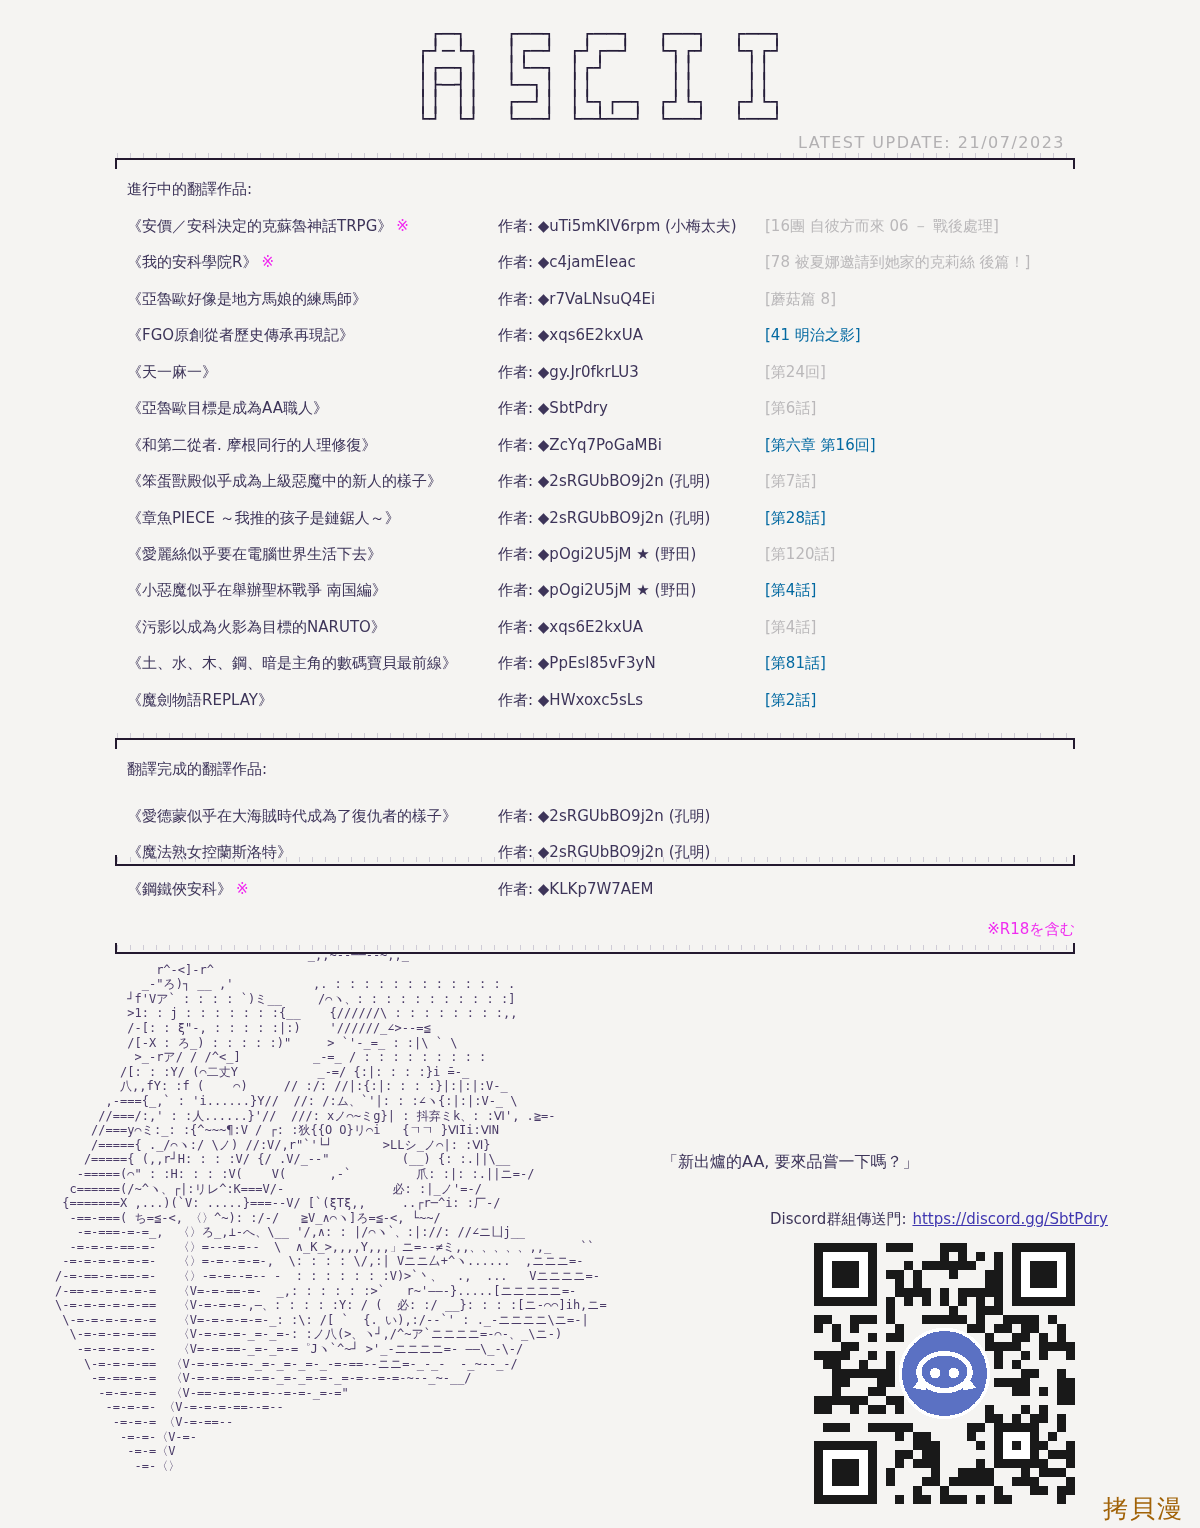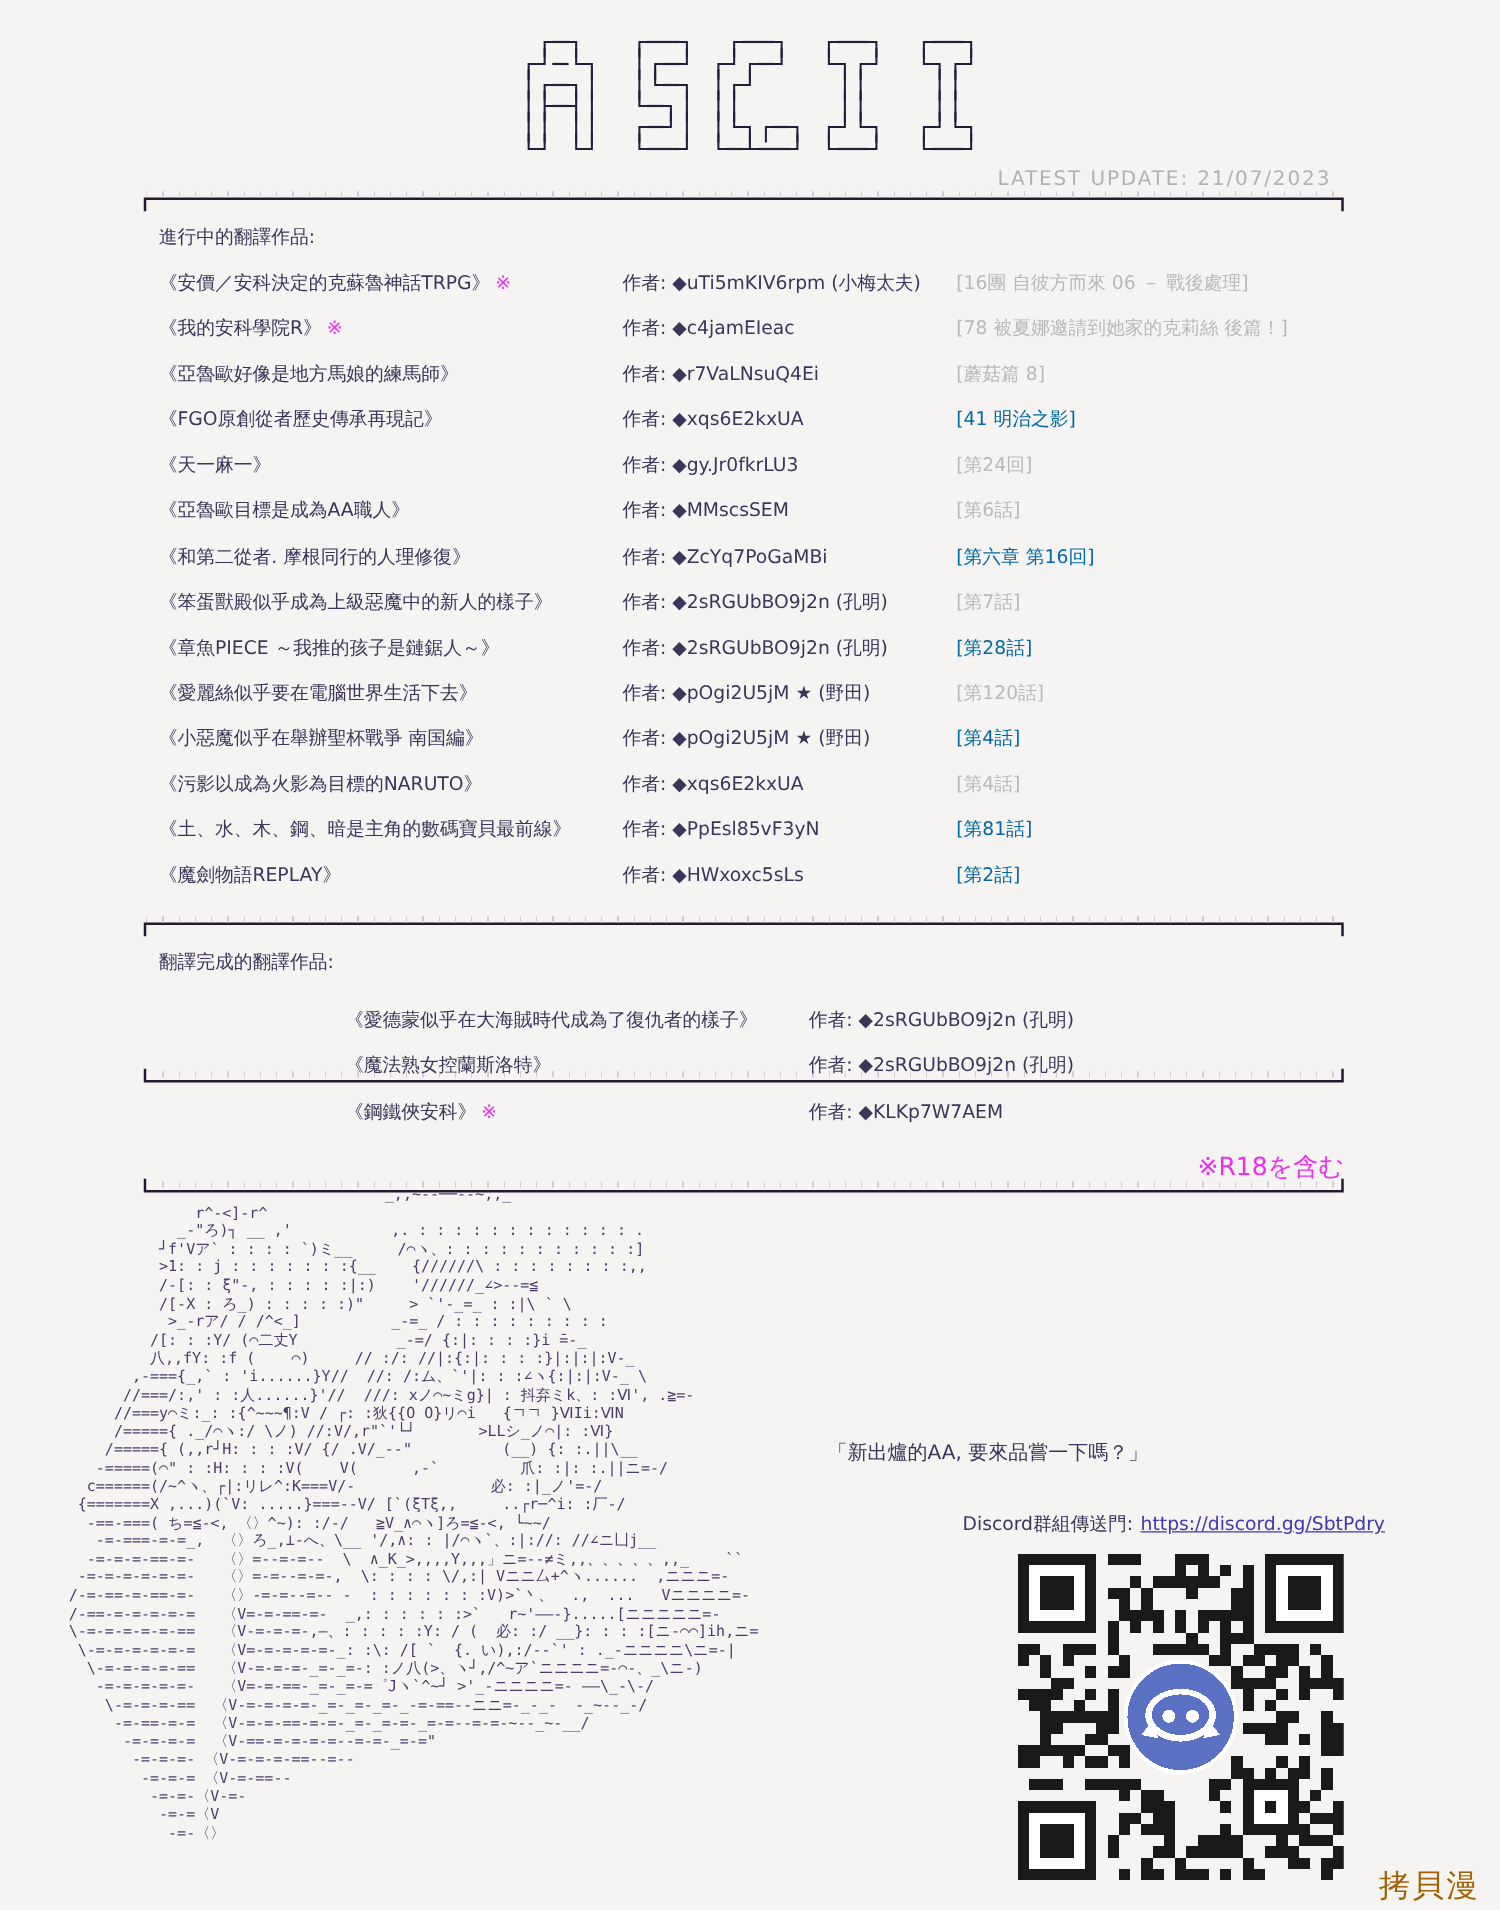--- a/index.html
+++ b/index.html
@@ -32,32 +32,32 @@
   .stub { position:absolute; width:2px; height:9px; background:#23192f; }
   .stub.tl{left:0;top:0} .stub.tr{right:0;top:0}
   .stub.bl{left:0;bottom:0} .stub.br{right:0;bottom:0}
   .ticks { position:absolute; left:2px; right:2px; height:5px;
     background:repeating-linear-gradient(90deg,#cfccd6 0 1px,transparent 1px 13px); }
   .ticks-top{top:-7px} .ticks-bottom{bottom:2px}
 
   .section-label { margin:20px 0 0 12px; font-size:15px; }
   .rows { margin-top:18px; }
   .box-complete .rows { margin-top:28px; }
-  .row { display:flex; height:36.45px; padding:0 12px; align-items:flex-start;justify-content:center; }
+  .row { display:flex; height:36.45px; padding:0 12px; align-items:flex-start; }
   .col-title   { flex:0 0 371px; font-size:15px; white-space:nowrap; }
   .col-author  { flex:0 0 267px; font-size:15px; white-space:nowrap; }
   .col-chapter { flex:1 1 auto;  font-size:15px; white-space:nowrap; }
   a { text-decoration:none; color:inherit; }
   .work-title { color:#3d3459; }
   .r18-star { color:#f02cf0; margin-left:4px; }
   .chapter { color:#bab8ba; }
   .chapter.new { color:#0369a1; }
 
   .r18-note { position:absolute; top:920px; right:125px;
-    font-size:20px; color:#f02cf0; }
+    font-size:15px; color:#f02cf0; }
 
   
   .aa-art {
     position:absolute; left:55px; top:948px;
     font-size:12px; line-height:14.6px; color:#4a3b68; white-space:pre;
   }
 
   
   .quote { position:absolute; left:662px; top:1152px; font-size:16px; color:#3d3459; }
   .discord-line { position:absolute; left:770px; top:1210px; font-size:15px; color:#3d3459; }
@@ -114,21 +114,21 @@
       </div>
 
       <div class="row">
         <span class="col-title"><a class="work-title">《天一麻一》</a></span>
         <span class="col-author">作者: ◆gy.Jr0fkrLU3</span>
         <a class="col-chapter chapter">[第24回]</a>
       </div>
 
       <div class="row">
         <span class="col-title"><a class="work-title">《亞魯歐目標是成為AA職人》</a></span>
-        <span class="col-author">作者: ◆MMscsSEM</span>
+        <span class="col-author">作者: ◆SbtPdry</span>
         <a class="col-chapter chapter">[第6話]</a>
       </div>
 
       <div class="row">
         <span class="col-title"><a class="work-title">《和第二從者. 摩根同行的人理修復》</a></span>
         <span class="col-author">作者: ◆ZcYq7PoGaMBi</span>
         <a class="col-chapter chapter new">[第六章 第16回]</a>
       </div>
 
       <div class="row">

